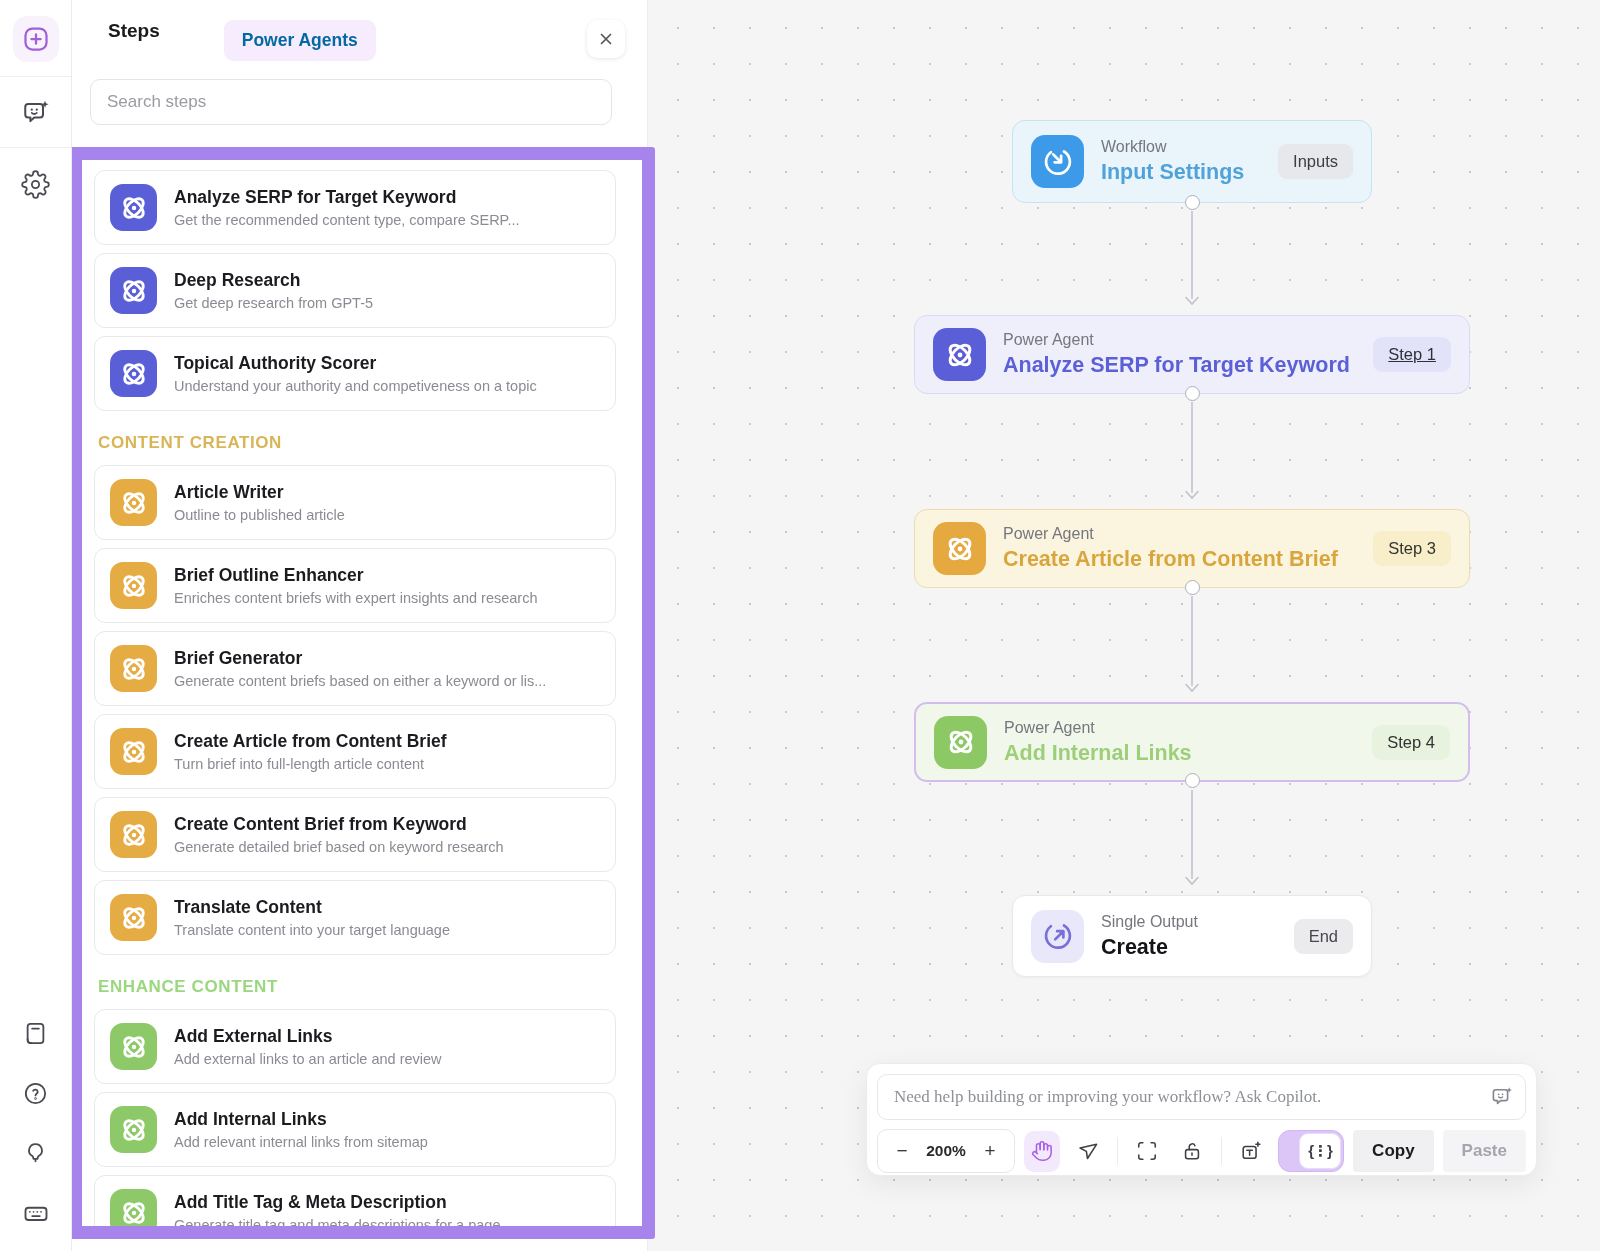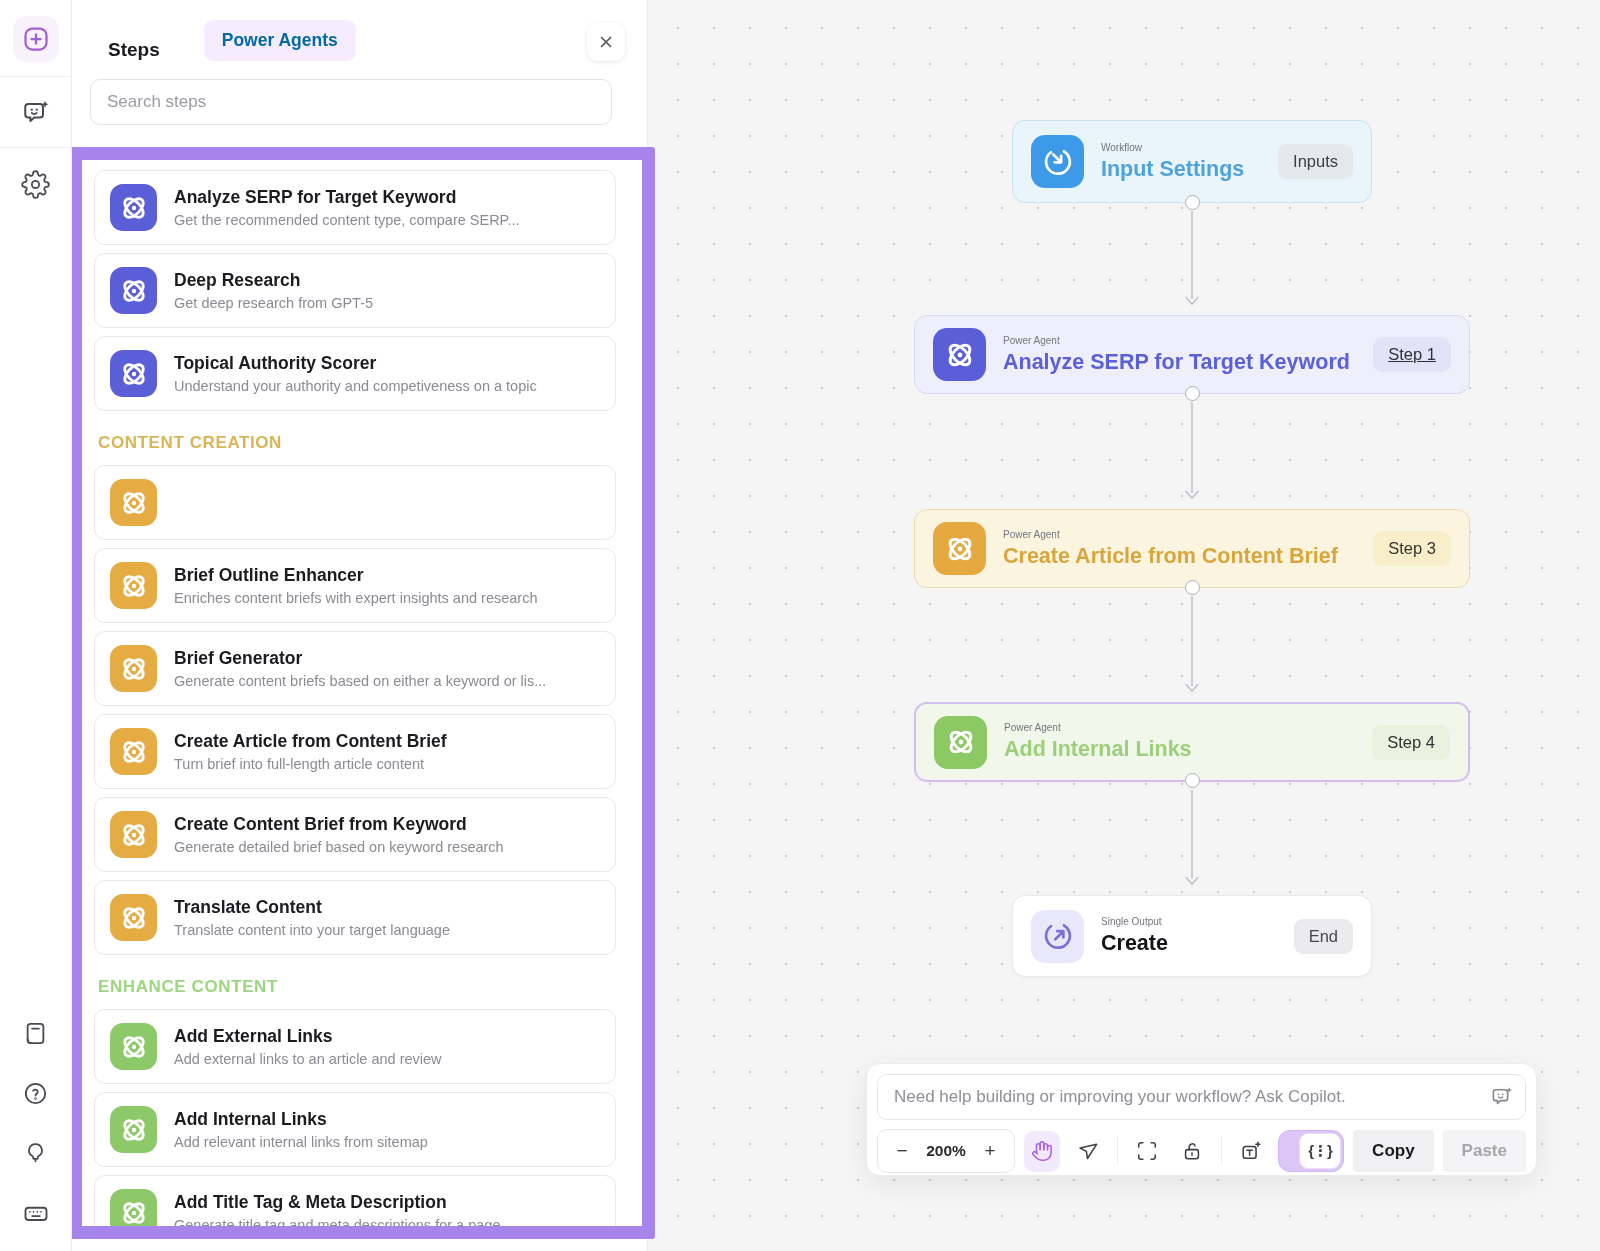--- a/index.html
+++ b/index.html
@@ -11,21 +11,21 @@
   .rail { width:72px; height:100%; background:#fff; border-right:1px solid #ECECEF; display:flex; flex-direction:column; align-items:center; flex-shrink:0; position:relative; z-index:5; }
   .rail-cell { width:100%; display:flex; justify-content:center; padding:16px 0 14px; border-bottom:1px solid #EFEFF1; }
   .rail-cell.noline { border-bottom:none; }
   .plus-btn { width:46px; height:46px; border-radius:14px; background:#F8F2FD; display:flex; align-items:center; justify-content:center; cursor:pointer; }
   .rail-ic { width:40px; height:40px; display:flex; align-items:center; justify-content:center; border-radius:10px; cursor:pointer; color:#4A4B52; }
   .rail-spacer { flex:1; }
   .rail-bottom { display:flex; flex-direction:column; align-items:center; gap:20px; padding-bottom:18px; }
 
   
   .panel { width:576px; height:100%; background:#fff; border-right:1px solid #EEEEF0; flex-shrink:0; position:relative; z-index:4; }
-  .panel-head { display:flex; align-items:flex-end; padding:20px 22px 12px 36px; }
+  .panel-head { display:flex; align-items:flex-start; padding:20px 22px 12px 36px;gap:20px; }
   .tab-steps { font-size:19px; font-weight:700; color:#19191E; margin-right:44px; cursor:pointer; }
   .tab-agents { font-size:17.5px; font-weight:600; color:#0369a1; background:#F6ECFD; padding:10px 18px; border-radius:9px; cursor:pointer; }
   .close-btn { margin-left:auto; width:38px; height:38px; border-radius:10px; background:#fff; box-shadow:0 1px 4px rgba(0,0,0,.10); display:flex; align-items:center; justify-content:center; font-size:19px; color:#505158; cursor:pointer; }
   .search { display:block; width:522px; margin:6px 0 14px 18px; height:46px; border:1px solid #E5E5E8; border-radius:10px; padding:0 16px; font-size:17px; font-family:inherit; color:#333; outline:none; }
   .search::placeholder { color:#9B9CA3; }
 
   .frame { position:absolute; left:-3px; top:147px; width:586px; height:1092px; background:#fff; border:13px solid #A684EC; border-radius:3px; overflow:hidden; }
   .list { padding:10px 26px 10px 12px; display:flex; flex-direction:column; }
   .card { display:flex; align-items:center; gap:17px; border:1px solid #E9E9EB; border-radius:11px; background:#fff; padding:13px 15px; margin-bottom:8px; cursor:pointer; }
   .tile { width:47px; height:47px; border-radius:13px; flex-shrink:0; display:flex; align-items:center; justify-content:center; color:#fff; }
@@ -41,21 +41,21 @@
   .sec-head.green { color:#9BD77E; }
 
   
   .canvas { position:relative; flex:1; height:100%; background-color:#F5F5F6;
     background-image:radial-gradient(circle,#C7C7CE 1.15px,transparent 1.5px);
     background-size:36px 36px; background-position:12px 10px; overflow:hidden; }
 
   .node { position:absolute; display:flex; align-items:center; gap:17px; padding:0 18px; border-radius:13px; }
   .node .nicon { width:53px; height:53px; border-radius:14px; display:flex; align-items:center; justify-content:center; flex-shrink:0; }
   .node .nicon svg { width:34px; height:34px; }
-  .nlabel { font-size:10px; color:#75767E; margin-bottom:4px; }
+  .nlabel { font-size:16px; color:#75767E; margin-bottom:4px; }
   .ntitle { font-size:21.5px; font-weight:700; white-space:nowrap; }
   .nbadge { margin-left:auto; font-size:16.5px; padding:8px 15px; border-radius:9px; flex-shrink:0; }
   .port { position:absolute; left:50%; bottom:-8px; margin-left:-7.5px; width:15px; height:15px; border-radius:50%; background:#fff; border:1.5px solid #ACAFBB; z-index:2; }
 
   .node.wf   { left:364px; top:120px; width:360px; height:83px; background:#E9F5FB; border:1px solid #C6E3F2; }
   .node.wf .nicon { background:#3D9AE8; color:#fff; }
   .node.wf .ntitle { color:#4FA3DA; }
   .node.wf .nbadge { background:#E7E8EB; color:#3C3E44; }
 
   .node.s1 { left:266px; top:315px; width:556px; height:79px; background:#EFEFFB; border:1px solid #D8D9F4; }
@@ -77,21 +77,21 @@
   .node.out .nicon { background:#E9E8FB; color:#7A6FD6; }
   .node.out .ntitle { color:#141418; }
   .node.out .nbadge { background:#EBEBEE; color:#46474E; }
 
   .edge { position:absolute; left:543px; width:1.5px; background:#CBCED6; }
   .edge-head { position:absolute; left:536px; width:16px; height:10px; }
 
   
   .dock { position:absolute; left:218px; top:1063px; width:671px; height:113px; background:#fff; border:1px solid #ECECEE; border-radius:14px; box-shadow:0 8px 28px rgba(0,0,0,.07); padding:10px; }
   .copilot-row { position:relative; }
-  .copilot-input { width:100%; height:46px; border:1px solid #E7E7EA; border-radius:10px; padding:0 44px 0 16px; font-size:17px; font-family:Liberation Sans, sans-serif; color:#333; outline:none; }
+  .copilot-input { width:100%; height:46px; border:1px solid #E7E7EA; border-radius:10px; padding:0 44px 0 16px; font-size:17px; font-family:Liberation Serif, serif; color:#333; outline:none; }
   .copilot-input::placeholder { color:#8E9097; }
   .copilot-ic { position:absolute; right:12px; top:11px; width:24px; height:24px; color:#85868D; cursor:pointer; }
   .tools { display:flex; align-items:center; margin-top:9px; gap:9px; }
   .zoom-pill { display:flex; align-items:center; height:44px; background:#fff; border:1px solid #E6E6E9; border-radius:10px; padding:0 6px; }
   .zoom-btn { width:36px; height:36px; display:flex; align-items:center; justify-content:center; font-size:19px; color:#3A3B40; cursor:pointer; }
   .zoom-val { font-size:15.5px; font-weight:600; color:#2A2A2E; min-width:52px; text-align:center; }
   .tool-btn { width:41px; height:41px; border-radius:10px; display:flex; align-items:center; justify-content:center; color:#3F4046; cursor:pointer; background:transparent; }
   .tool-btn.active { background:#F3E9FC; color:#A861E8; }
   .tdiv { width:1px; height:28px; background:#ECECEE; margin:0 2px; }
   .toggle { position:relative; width:66px; height:42px; border-radius:12px; background:#DCC6F7; border:1px solid #D2B5F3; cursor:pointer; flex-shrink:0; }
@@ -241,20 +241,24 @@
         </div>
 
         <div class="sec-head amber">CONTENT CREATION</div>
 
         <div class="card">
           <div class="tile amber">
               <svg viewBox="0 0 24 24">
                 <use href="#atom"></use>
               </svg>
             </div>
+          <div class="card-text">
+              <div class="card-title">Article Writer</div>
+              <div class="card-desc">Outline to published article</div>
+            </div>
         </div>
         <div class="card">
           <div class="tile amber">
               <svg viewBox="0 0 24 24">
                 <use href="#atom"></use>
               </svg>
             </div>
           <div class="card-text">
               <div class="card-title">Brief Outline Enhancer</div>
               <div class="card-desc">Enriches content briefs with expert insights and research</div>

